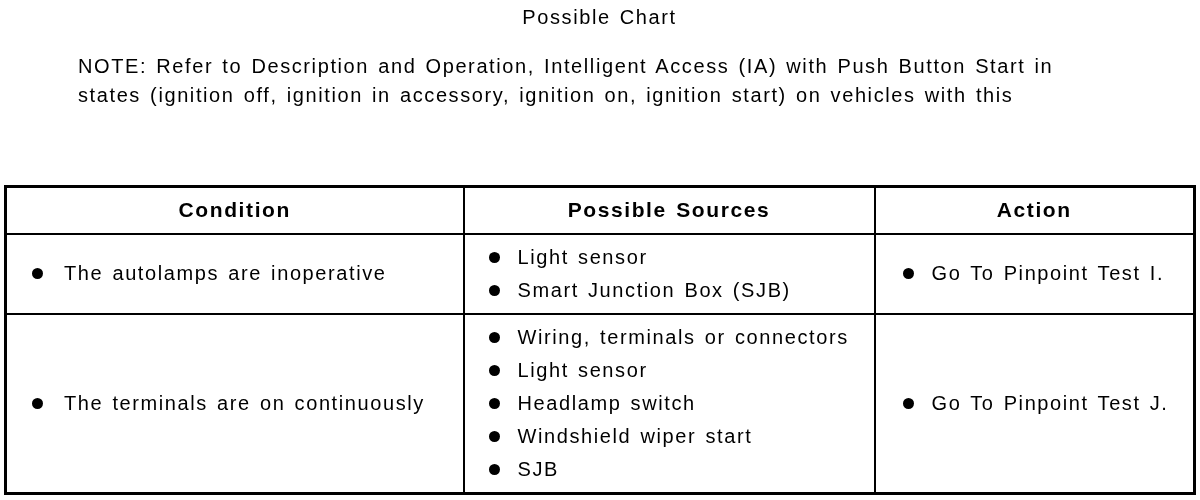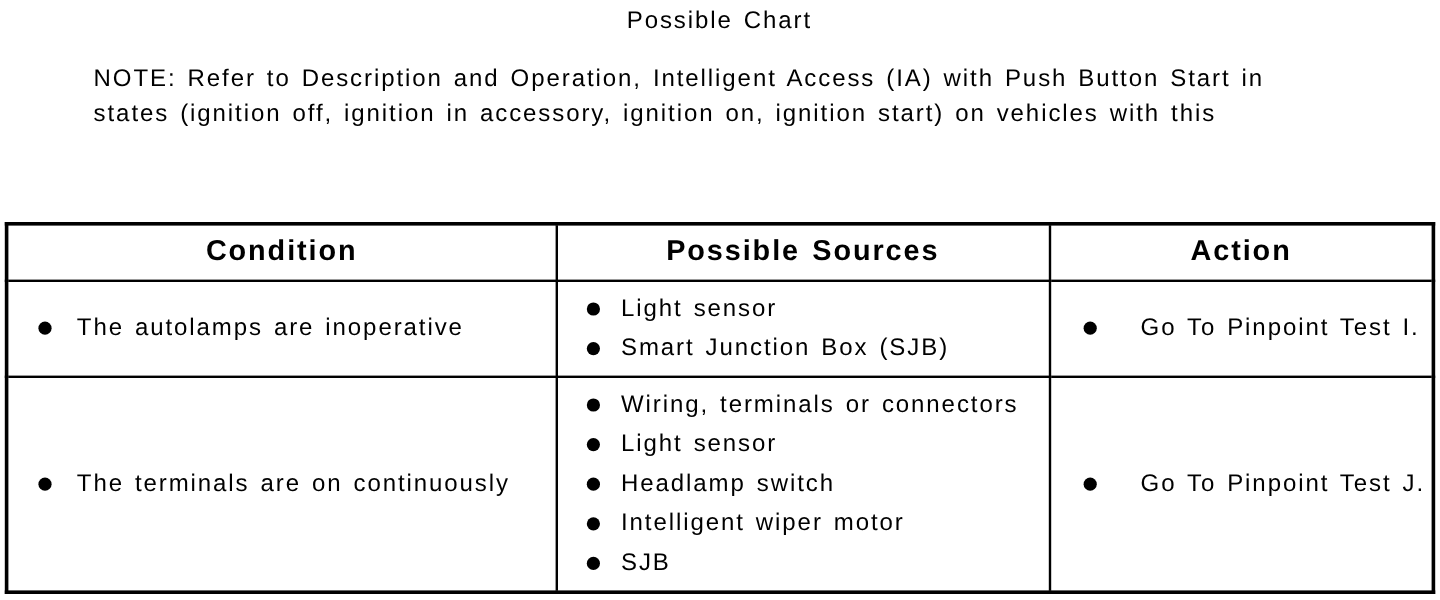--- a/index.html
+++ b/index.html
@@ -50,30 +50,30 @@
     border: 2px solid #000000;
     padding: 0;
     vertical-align: middle;
   }
   tr.header-row { height: 47px; }
   tr.body-row-1 { height: 80px; }
   tr.body-row-2 { height: 180px; }
   th {
     font-weight: bold;
     text-align: center;
-    font-size: 24px;
+    font-size: 21px;
   }
   .li {
     display: flex;
     align-items: center;
     line-height: 33px;
     padding-left: 24px;
   }
   td.col-condition .li { padding-left: 25px; }
-  td.col-action .li { padding-left: 27px; gap: 19px; }
+  td.col-action .li { padding-left: 27px; }
   .bullet {
     flex: 0 0 auto;
     width: 11px;
     height: 11px;
     border-radius: 50%;
     background: #000000;
     margin-right: 18px;
   }
   td.col-condition .bullet { margin-right: 21px; }
   .li-text { white-space: nowrap; }
@@ -143,21 +143,21 @@
           <div class="li">
             <span class="bullet"></span>
             <span class="li-text">Light sensor</span>
           </div>
           <div class="li">
             <span class="bullet"></span>
             <span class="li-text">Headlamp switch</span>
           </div>
           <div class="li">
             <span class="bullet"></span>
-            <span class="li-text">Intelligent wiper motor</span>
+            <span class="li-text">Windshield wiper start</span>
           </div>
           <div class="li">
             <span class="bullet"></span>
             <span class="li-text">SJB</span>
           </div>
         </td>
         <td class="col-action">
           <div class="li">
             <span class="bullet"></span>
             <span class="li-text">Go To Pinpoint Test J.</span>

